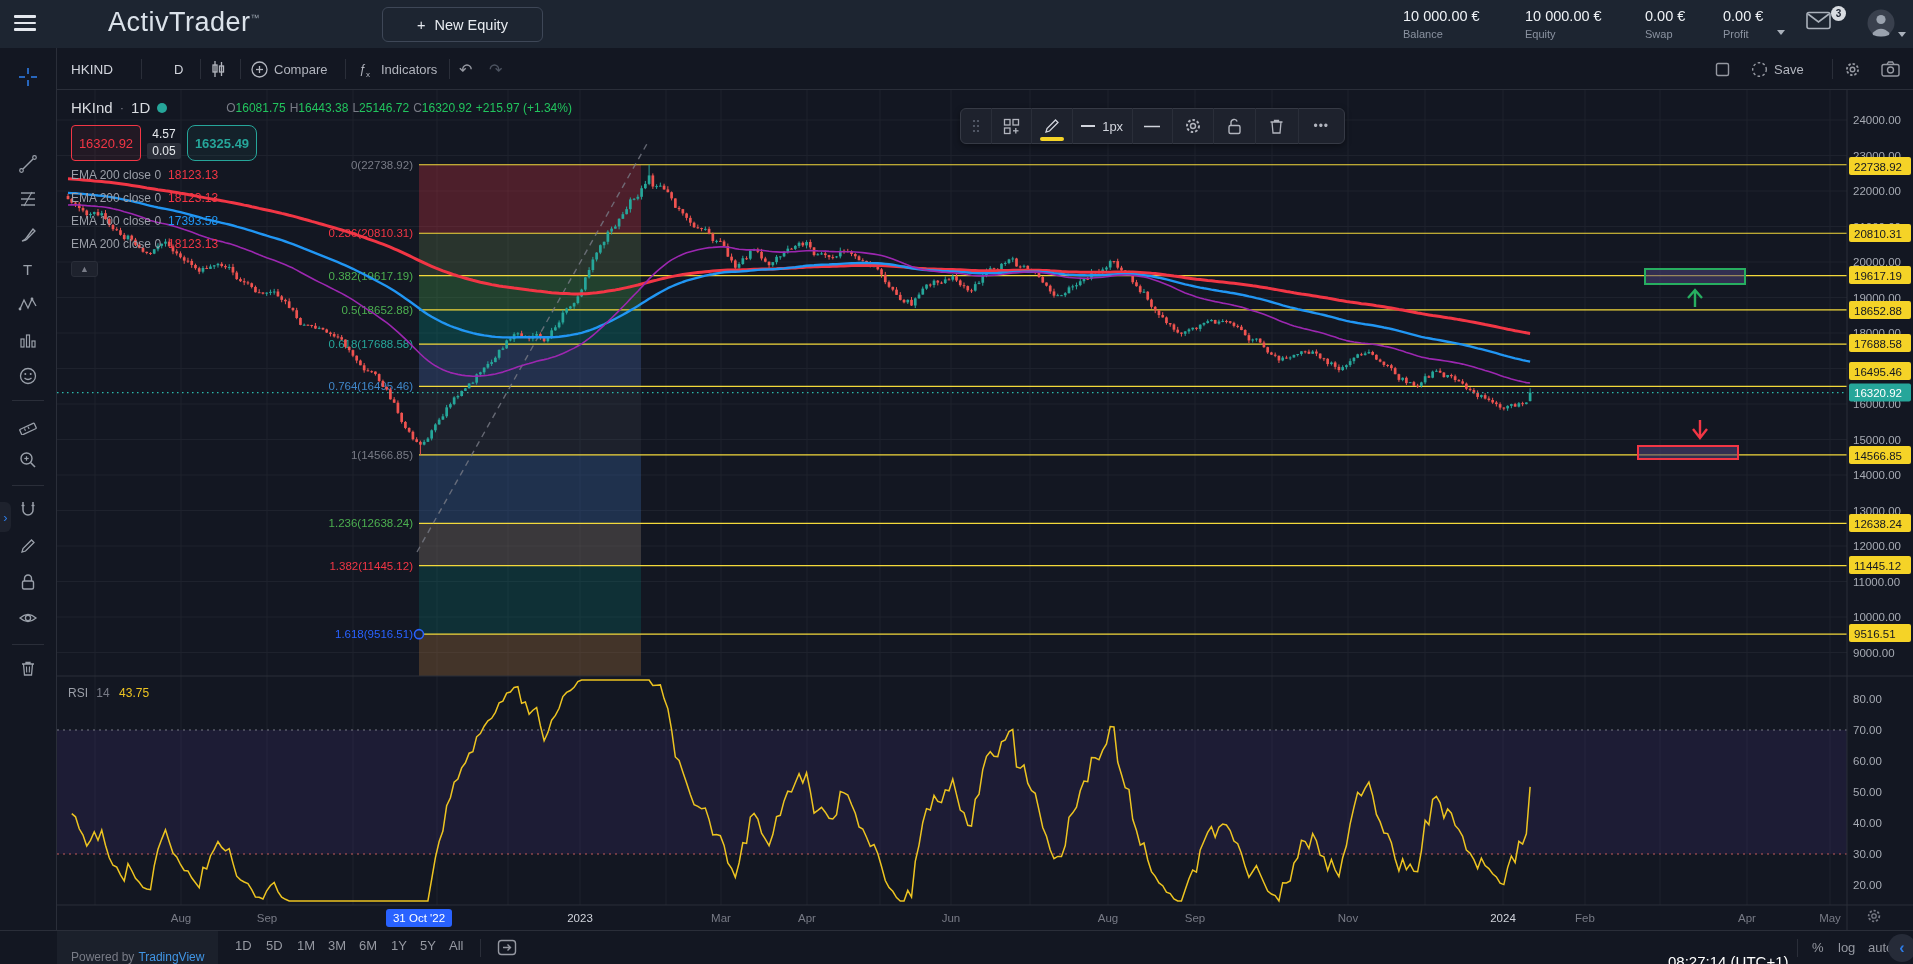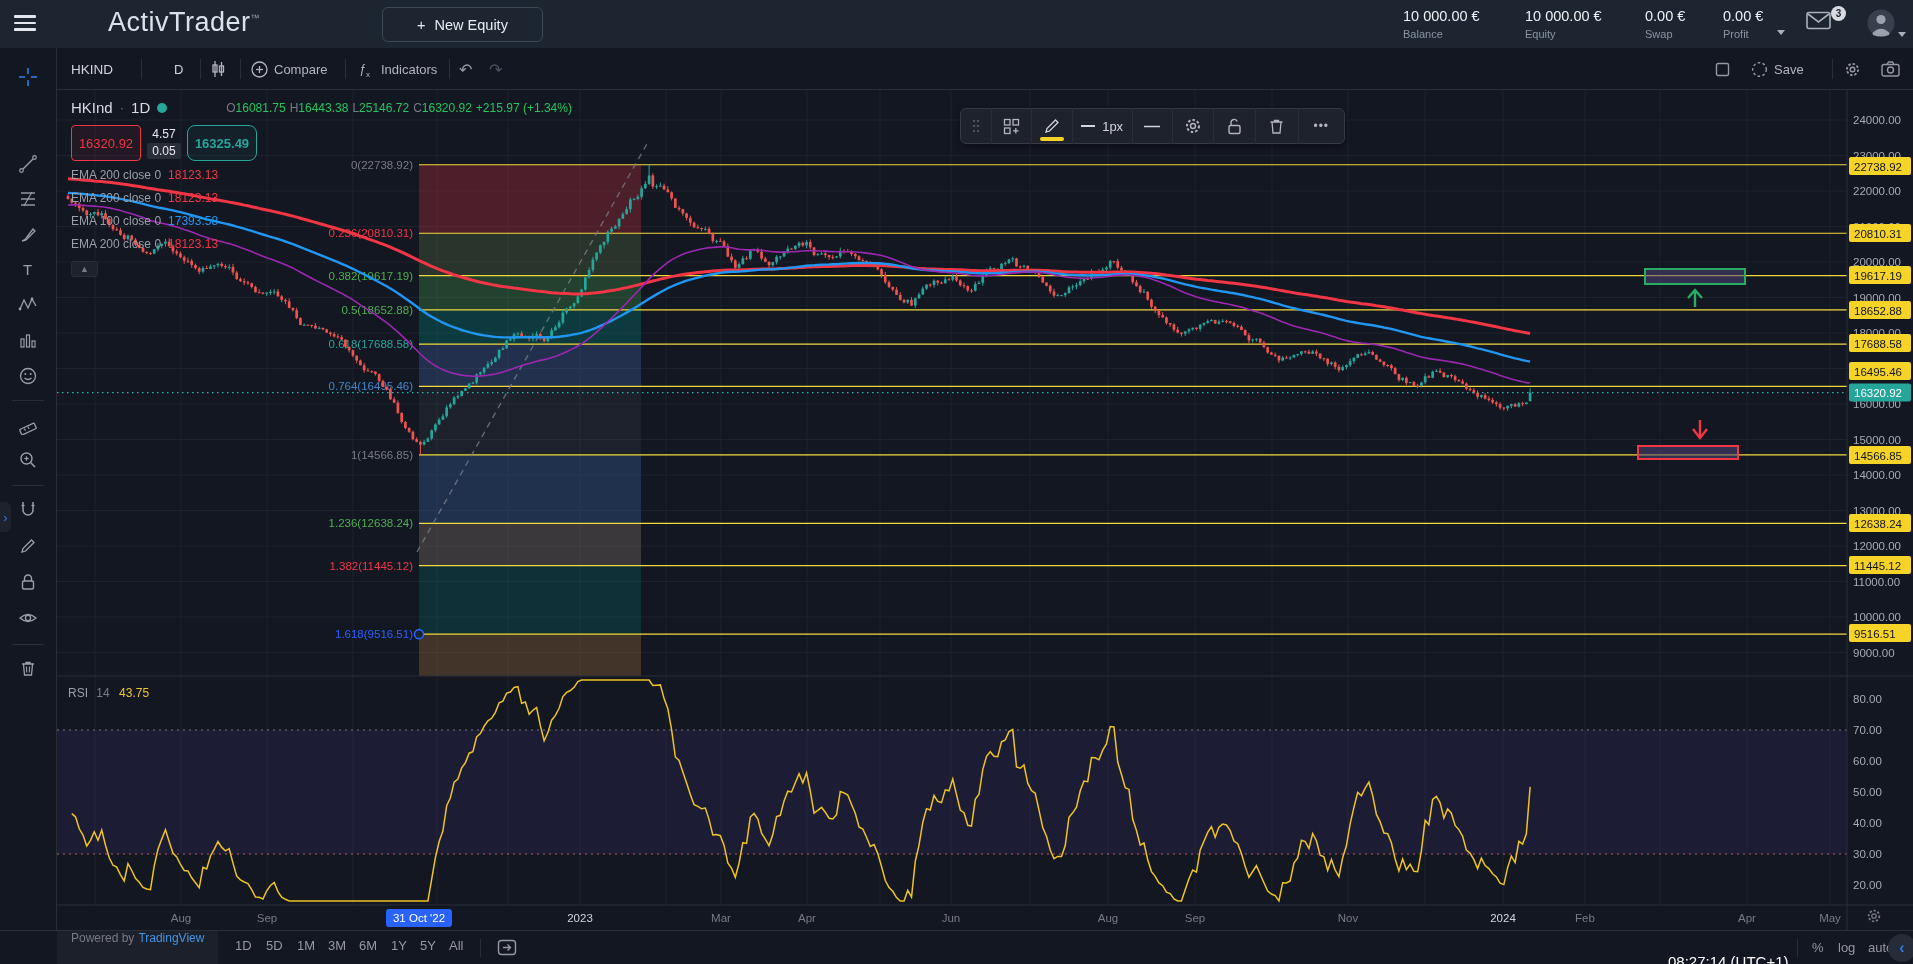--- a/index.html
+++ b/index.html
@@ -70,21 +70,21 @@
         color:#b2b5be;position:relative;}
   .fdiv{width:1px;height:36px;background:#2a2e39;}
   .pencil-underline{position:absolute;left:8px;bottom:3px;width:24px;height:4px;background:#f5d327;border-radius:2px;}
   .onepx{font-size:13px;color:#d1d4dc;margin-left:7px;}
   
   .rsilabel{position:absolute;left:68px;top:686px;z-index:20;font-size:12px;color:#9b9fa8;}
   .rsilabel .val{color:#edc421;margin-left:6px;}
   
   .bottombar{position:absolute;left:0;top:930px;width:1913px;height:34px;background:#131722;
         border-top:1px solid #2a2e39;z-index:25;}
-  .powered{position:absolute;left:57px;top:0;height:33px;display:flex;align-items:flex-start;
+  .powered{position:absolute;left:57px;top:0;height:33px;display:flex;align-items:flex-end;
         padding:0 14px;background:#1b202b;font-size:12px;color:#787b86;gap:4px;}
   .powered .tv{color:#4095e5;cursor:pointer;}
   .range{position:absolute;top:7px;font-size:13px;color:#9598a1;cursor:pointer;}
   .bbdiv{position:absolute;top:8px;width:1px;height:18px;background:#2a2e39;}
   .clock{position:absolute;left:1668px;top:22px;font-size:15px;color:#ffffff;cursor:pointer;}
   .scaleopt{position:absolute;top:9px;font-size:13px;color:#9598a1;cursor:pointer;}
   .collapse-circle{position:absolute;left:1888px;top:3px;width:28px;height:28px;border-radius:50%;
         background:#262b38;color:#2d7be5;font-size:16px;font-weight:bold;display:flex;
         align-items:center;justify-content:center;cursor:pointer;z-index:30;}
   .axisgear{position:absolute;left:1866px;top:908px;z-index:24;cursor:pointer;}

